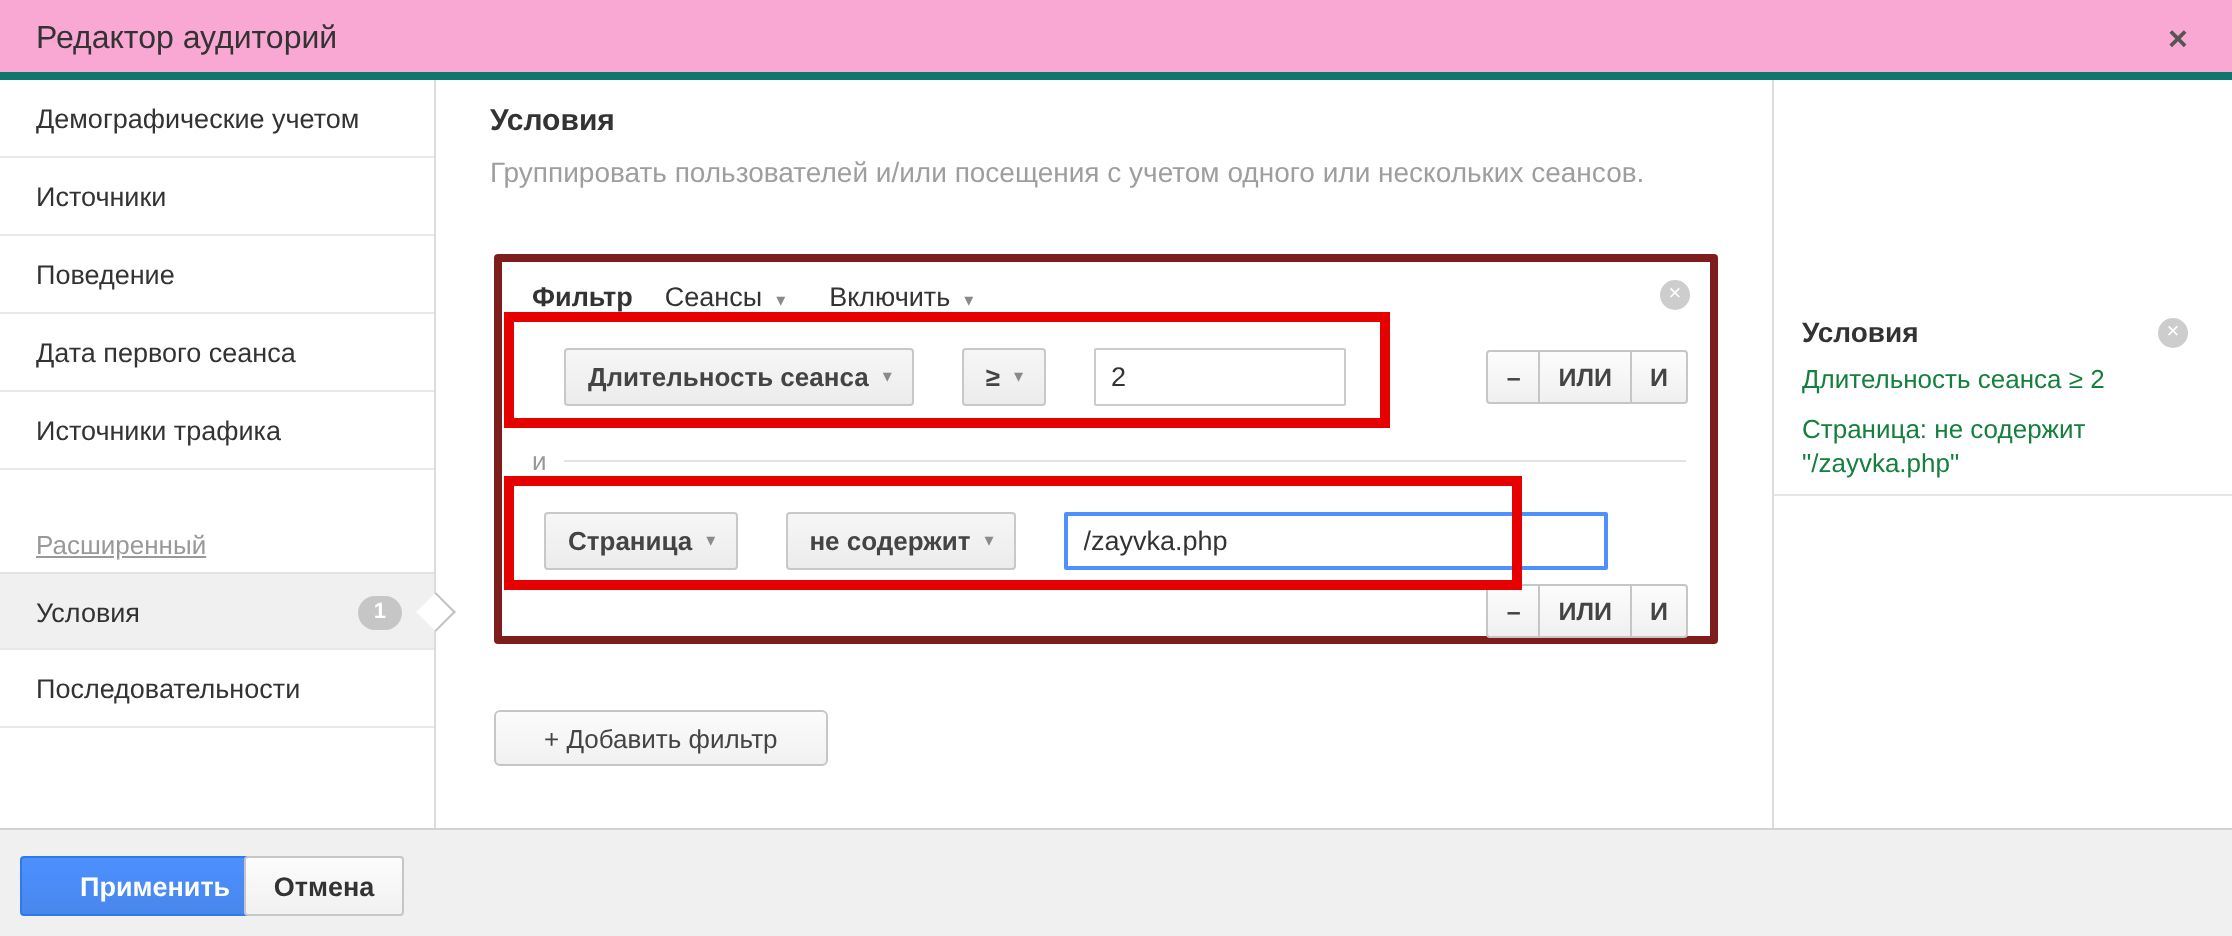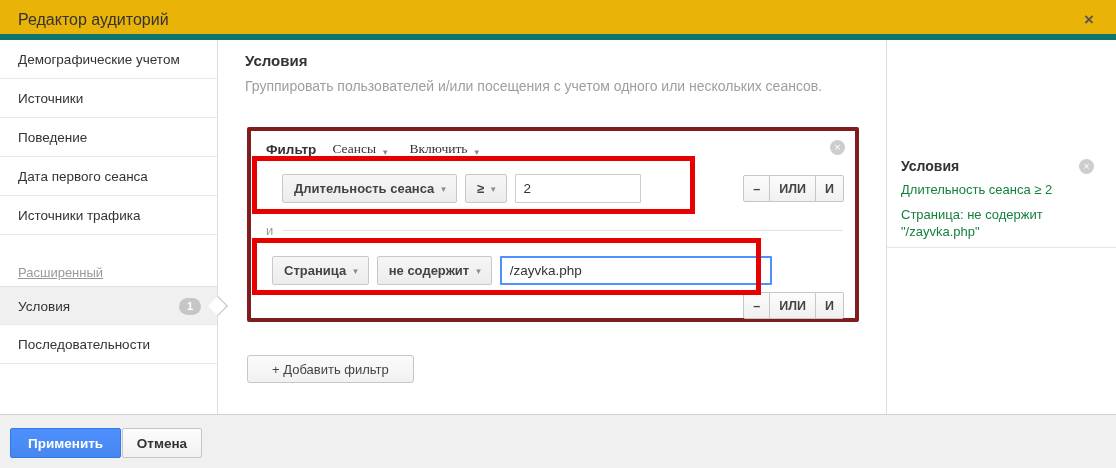--- a/index.html
+++ b/index.html
@@ -1,44 +1,44 @@
 <!DOCTYPE html>
 <html><head>
 <meta charset="utf-8">
 <style>
   * { margin:0; padding:0; box-sizing:border-box; }
   html,body { background:#fff; }
   body { font-family:"Liberation Sans","DejaVu Sans",sans-serif; color:#333; }
   .screen { position:relative; width:1116px; height:468px; background:#fff; overflow:hidden; }
 
   
-  .hdr { position:absolute; left:0; top:0; width:1116px; height:40px; border-bottom:6px solid #0f766e; background:#eab308; }
+  .hdr { position:absolute; left:0; top:0; width:1116px; height:40px; border-bottom:4px solid #0f766e; background:#f9a8d4; }
   .hdr-title { position:absolute; left:18px; top:0; line-height:40px; font-size:16px; color:#333; }
   .hdr-close { position:absolute; right:16px; top:9px; width:22px; height:22px; line-height:22px; text-align:center; font-size:17px; font-weight:bold; color:#555; cursor:pointer; }
 
   
   .sidebar { position:absolute; left:0; top:40px; bottom:54px; width:218px; border-right:1px solid #dcdcdc; background:#fff; overflow:visible; z-index:2; }
   .side-item { position:relative; height:39px; line-height:39px; padding-left:18px; border-bottom:1px solid #e8e8e8; font-size:13.5px; color:#333; cursor:pointer; background:#fff; }
   .side-section { margin-top:25px; height:26px; line-height:26px; padding-left:18px; font-size:13px; color:#999;text-decoration:underline; }
   .side-item.selected { background:#f0f0f0; border-top:1px solid #e2e2e2; }
   .badge { position:absolute; right:16px; top:11px; min-width:16px; height:17px; line-height:17px; padding:0 8px; background:#c6c6c6; color:#fff; font-size:11px; font-weight:bold; text-align:center; border-radius:9px; }
   .sel-arrow { position:absolute; right:-8px; top:12px; width:14px; height:14px; background:#fff; border-top:1px solid #c0c0c0; border-right:1px solid #c0c0c0; transform:rotate(45deg); z-index:3; }
 
   
   .main-h2 { position:absolute; left:245px; top:52px; font-size:15px; font-weight:bold; color:#333; }
   .main-desc { position:absolute; left:245px; top:78px; font-size:14px; color:#9e9e9e; }
 
   .filter-card { position:absolute; left:247px; top:127px; width:612px; height:195px; border:4px solid #7f1d1d; border-radius:2px; background:#fff; z-index:1; }
   .fc-header { position:absolute; left:15px; top:10px; display:flex; align-items:center; font-size:13.5px; }
   .fc-label { font-weight:bold; color:#333; margin-right:16px; }
-  .dd-text { display:inline-flex; align-items:flex-end; color:#333; cursor:pointer; margin-right:22px;font-family:Liberation Serif, serif; }
+  .dd-text { display:inline-flex; align-items:flex-end; color:#333; cursor:pointer; margin-right:22px; }
   .caret { font-size:9px; color:#8a8a8a; margin-left:7px; }
   .circle-close { position:absolute; right:10px; top:9px; width:15px; height:15px; border-radius:50%; background:#cdcdcd; color:#fff; font-size:11px; line-height:15px; text-align:center; cursor:pointer; }
 
-  .cond-row { position:absolute; display:flex; align-items:center; gap:8px; }
+  .cond-row { position:absolute; display:flex; align-items:center; gap:24px; }
   .dd-btn { display:inline-flex; align-items:center; height:29px; padding:0 10px 0 11px; background:linear-gradient(#f6f6f6,#ececec); border:1px solid #c8c8c8; border-radius:2px; font-size:13px; font-weight:bold; color:#444; cursor:pointer; white-space:nowrap; }
   .txt-input { height:29px; border:1px solid #ccc; border-radius:1px; padding:0 8px; font-size:13.5px; color:#333; font-family:"Liberation Sans","DejaVu Sans",sans-serif; }
   .txt-input.small { width:126px; }
   .txt-input.focused { width:272px; border:2px solid #4d90fe; }
 
   .orand { position:absolute; display:flex; }
   .orand button { height:27px; margin-left:-1px; padding:0 9px; background:linear-gradient(#fcfcfc,#f0f0f0); border:1px solid #c6c6c6; font-size:12.5px; font-weight:bold; color:#444; cursor:pointer; font-family:inherit; }
   .orand button:first-child { border-radius:2px 0 0 2px; margin-left:0; }
   .orand button:last-child { border-radius:0 2px 2px 0; }
 
@@ -56,21 +56,21 @@
   .right-panel { position:absolute; left:886px; top:40px; bottom:54px; width:230px; border-left:1px solid #dcdcdc; background:#fff; }
   .summary { position:absolute; left:14px; top:118px; width:180px; }
   .summary-head { font-size:14px; font-weight:bold; color:#333; margin-bottom:7px; }
   .summary-line { font-size:13px; color:#15803d; line-height:17px; }
   .summary-line.first { margin-bottom:8px; }
   .summary-close { position:absolute; right:22px; top:119px; width:15px; height:15px; border-radius:50%; background:#cdcdcd; color:#fff; font-size:11px; line-height:15px; text-align:center; cursor:pointer; }
   .summary-divider { position:absolute; left:0; right:0; top:207px; border-top:1px solid #e5e5e5; }
 
   
   .footer { position:absolute; left:0; bottom:0; width:1116px; height:54px; background:#f0f0f0; border-top:1px solid #d2d2d2; }
-  .btn-apply { position:absolute; left:10px; top:13px; height:30px; padding:0 17px; background:linear-gradient(#4d90fe,#4787ed); border:1px solid #3079ed; border-radius:2px; color:#fff; font-size:13.5px; font-weight:bold; cursor:pointer; font-family:inherit; }
+  .btn-apply { position:absolute; left:10px; top:13px; height:30px; padding:0 29px; background:linear-gradient(#4d90fe,#4787ed); border:1px solid #3079ed; border-radius:2px; color:#fff; font-size:13.5px; font-weight:bold; cursor:pointer; font-family:inherit; }
   .btn-cancel { position:absolute; left:122px; top:13px; height:30px; width:80px; background:linear-gradient(#fcfcfc,#f1f1f1); border:1px solid #c6c6c6; border-radius:2px; color:#333; font-size:13.5px; font-weight:bold; cursor:pointer; font-family:inherit; }
 </style>
 </head>
 <body>
 
 <div class="screen">
 
   <div class="hdr">
     <div class="hdr-title">Редактор аудиторий</div>
     <div class="hdr-close">×</div>

